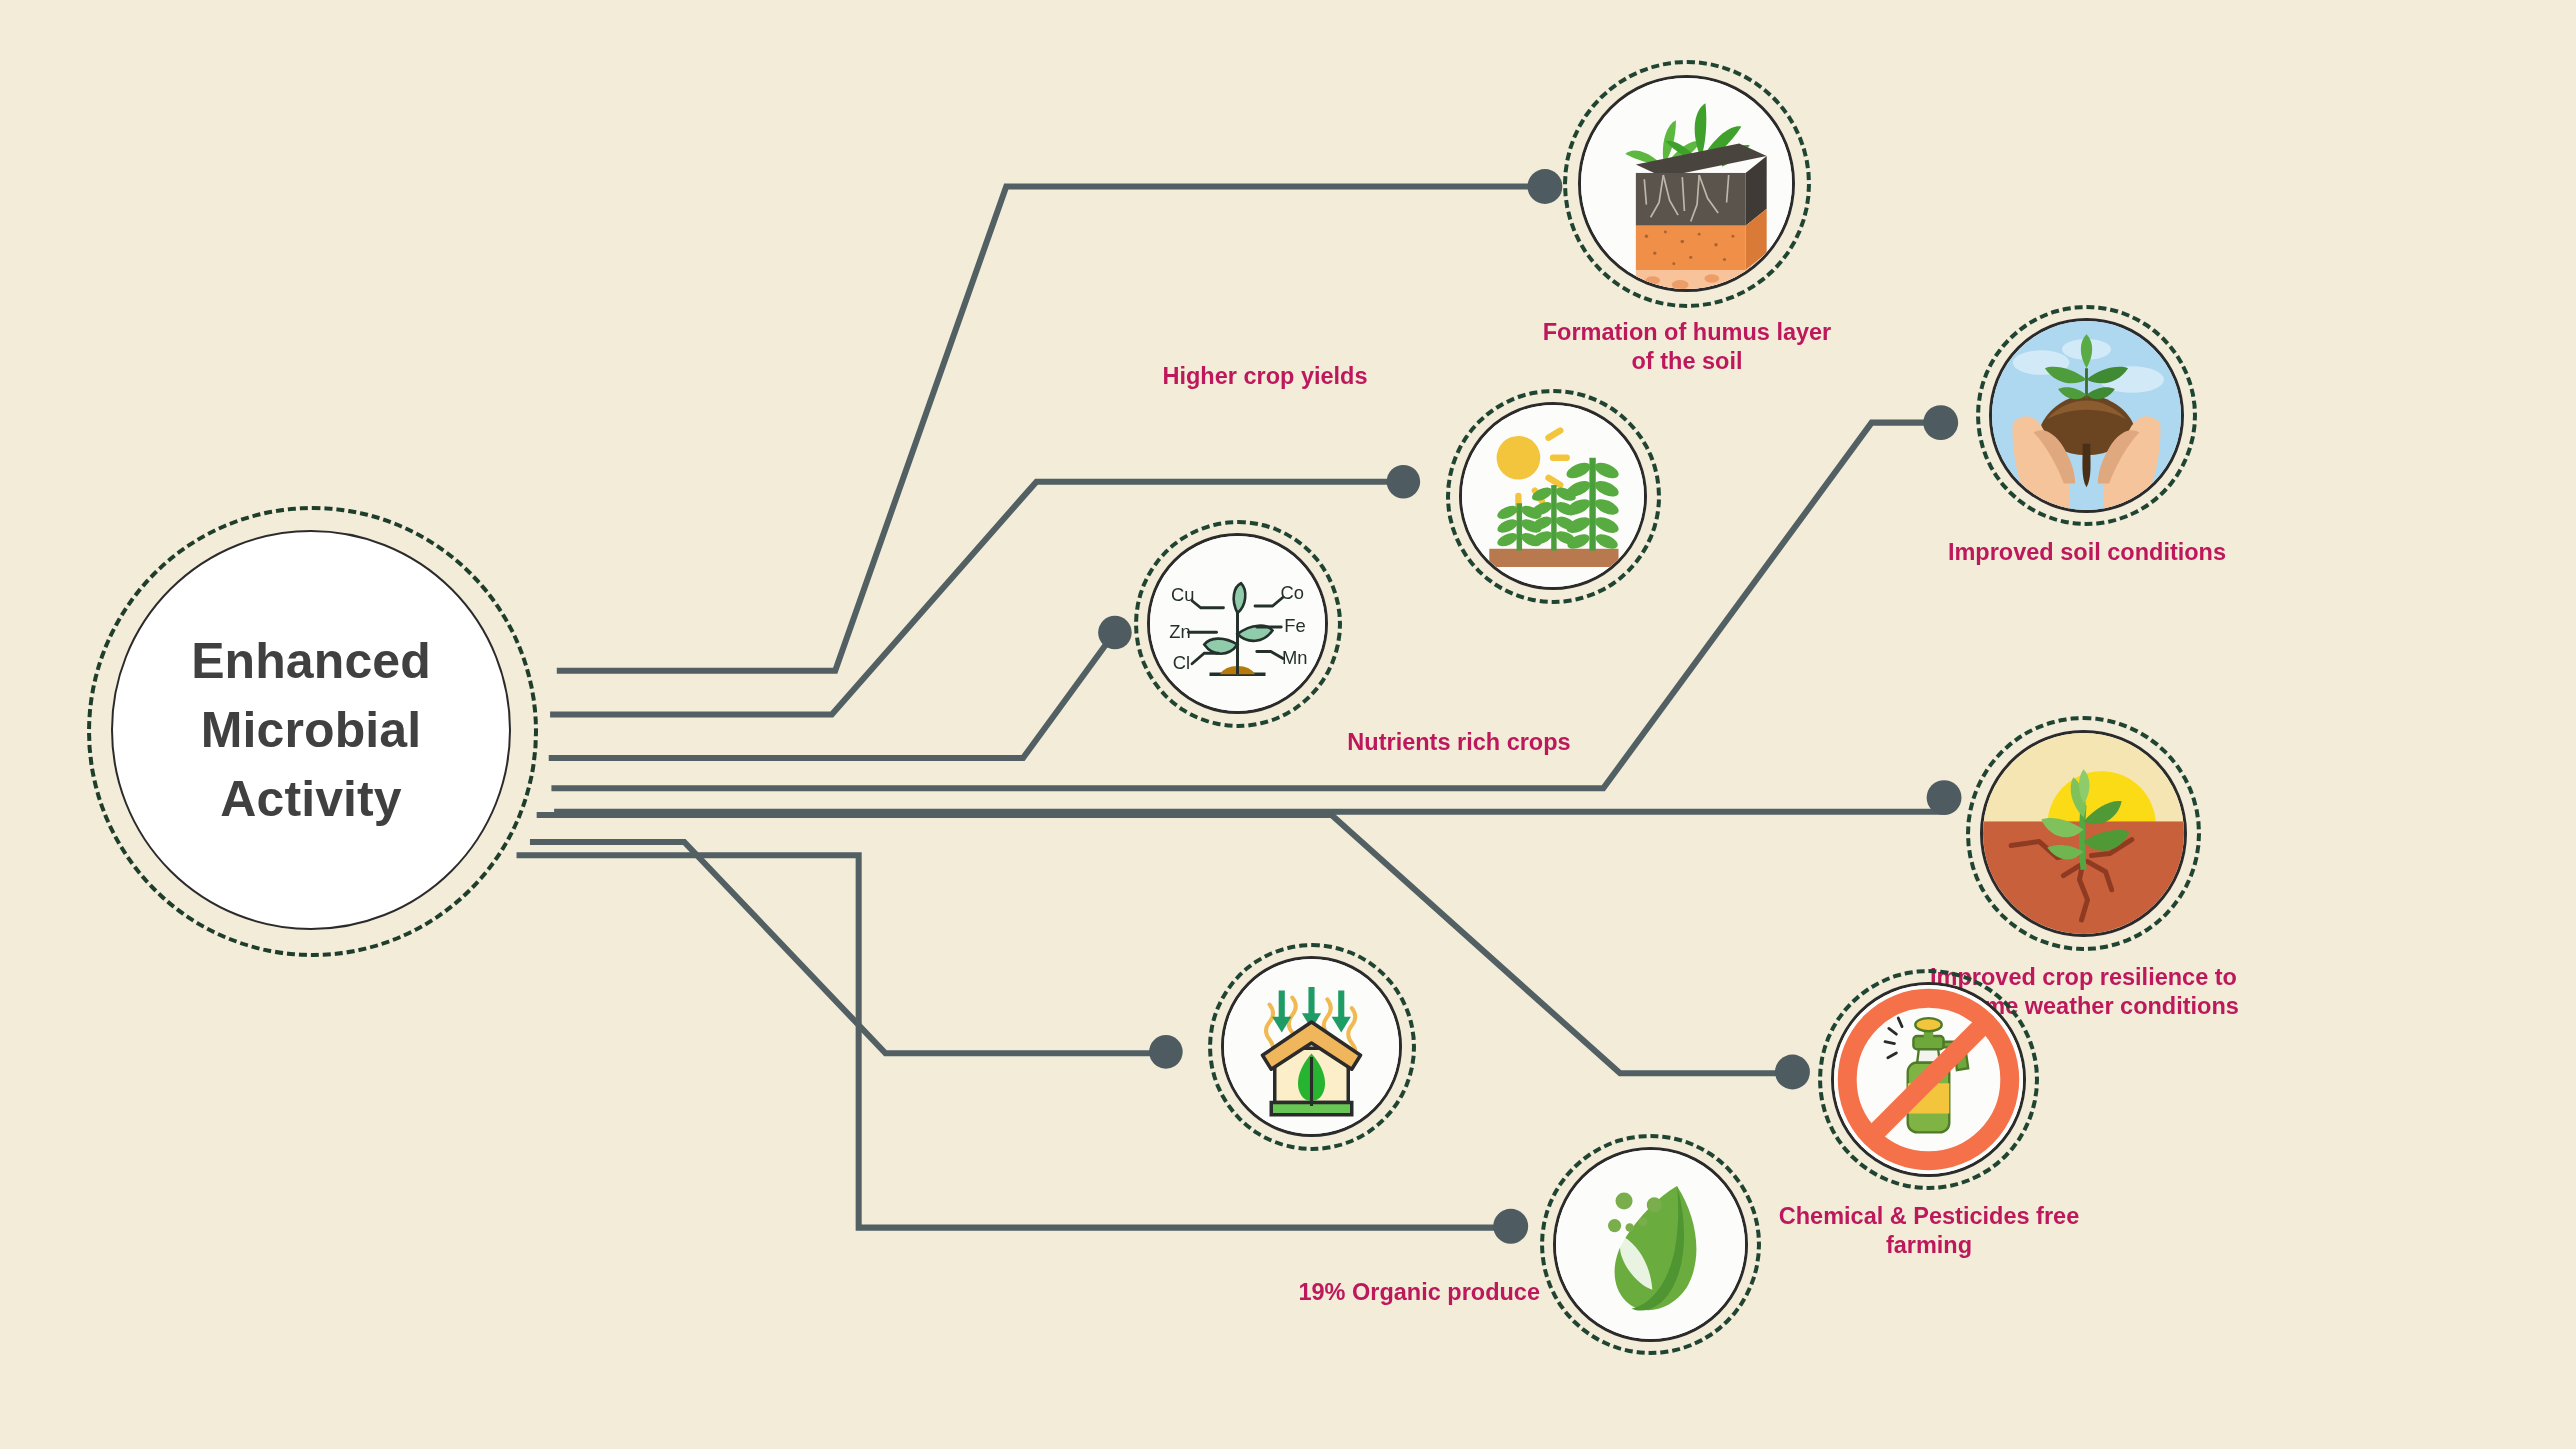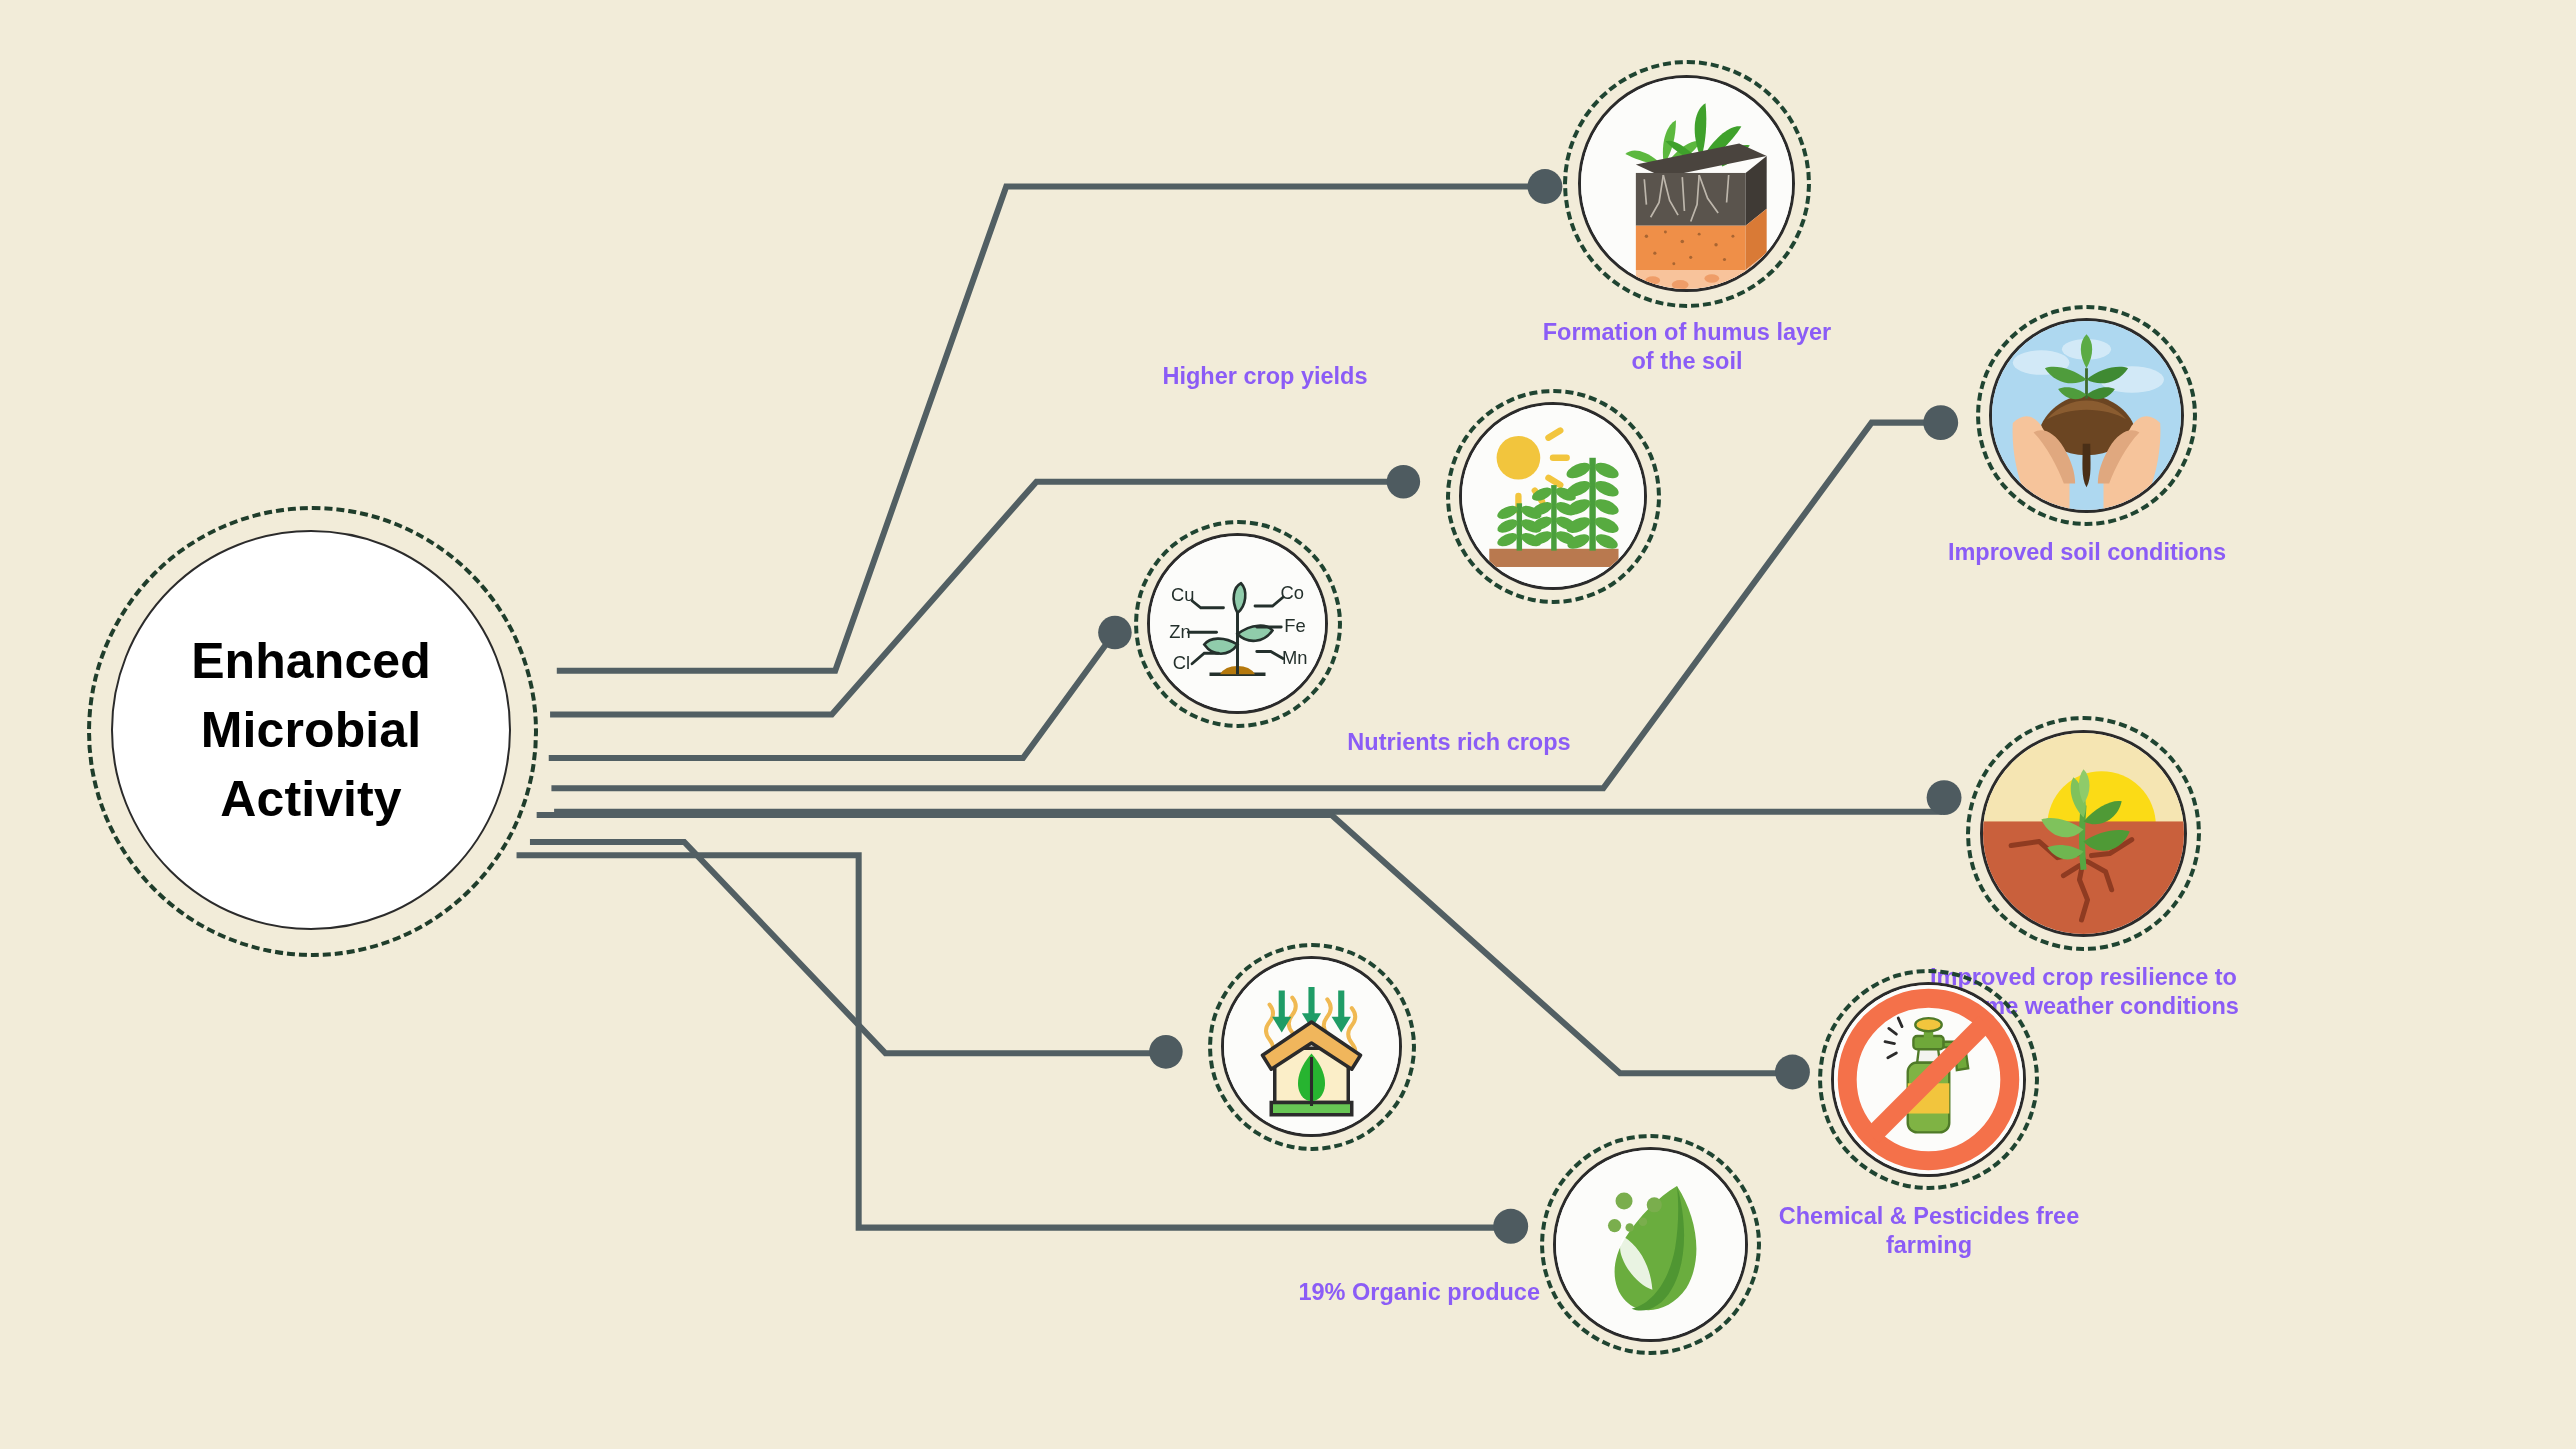--- a/index.html
+++ b/index.html
@@ -24,21 +24,21 @@
     background:transparent;
   }
   .hub-core{
     background:#ffffff;
     border:2.7px solid #2b2b2b;
     border-radius:50%;
     display:flex;align-items:center;justify-content:center;
     text-align:center;
   }
   .hub-text{
-    font-size:50px;font-weight:700;color:#000000;
+    font-size:50px;font-weight:700;color:#404040;
     line-height:1.38;letter-spacing:0.1px;
   }
 
   
   .node{position:absolute;}
   .node-ring{
     position:absolute;left:0;top:0;
     border-radius:50%;
     border:4px dashed #1f4431;
     box-sizing:border-box;
@@ -47,21 +47,21 @@
     position:absolute;
     border-radius:50%;
     background:#fcfcfa;
     border:3.4px solid #2b2b2b;
     box-sizing:border-box;
     overflow:hidden;
   }
   .node-label{
     position:absolute;
     font-size:23.5px;font-weight:700;
-    color:#8b5cf6;
+    color:#be185d;
     text-align:center;
     line-height:1.22;
     white-space:pre-line;
   }
 
   .icon{position:absolute;inset:0;}
   .icon svg{width:100%;height:100%;display:block;}
 </style>
 </head>
 <body>

